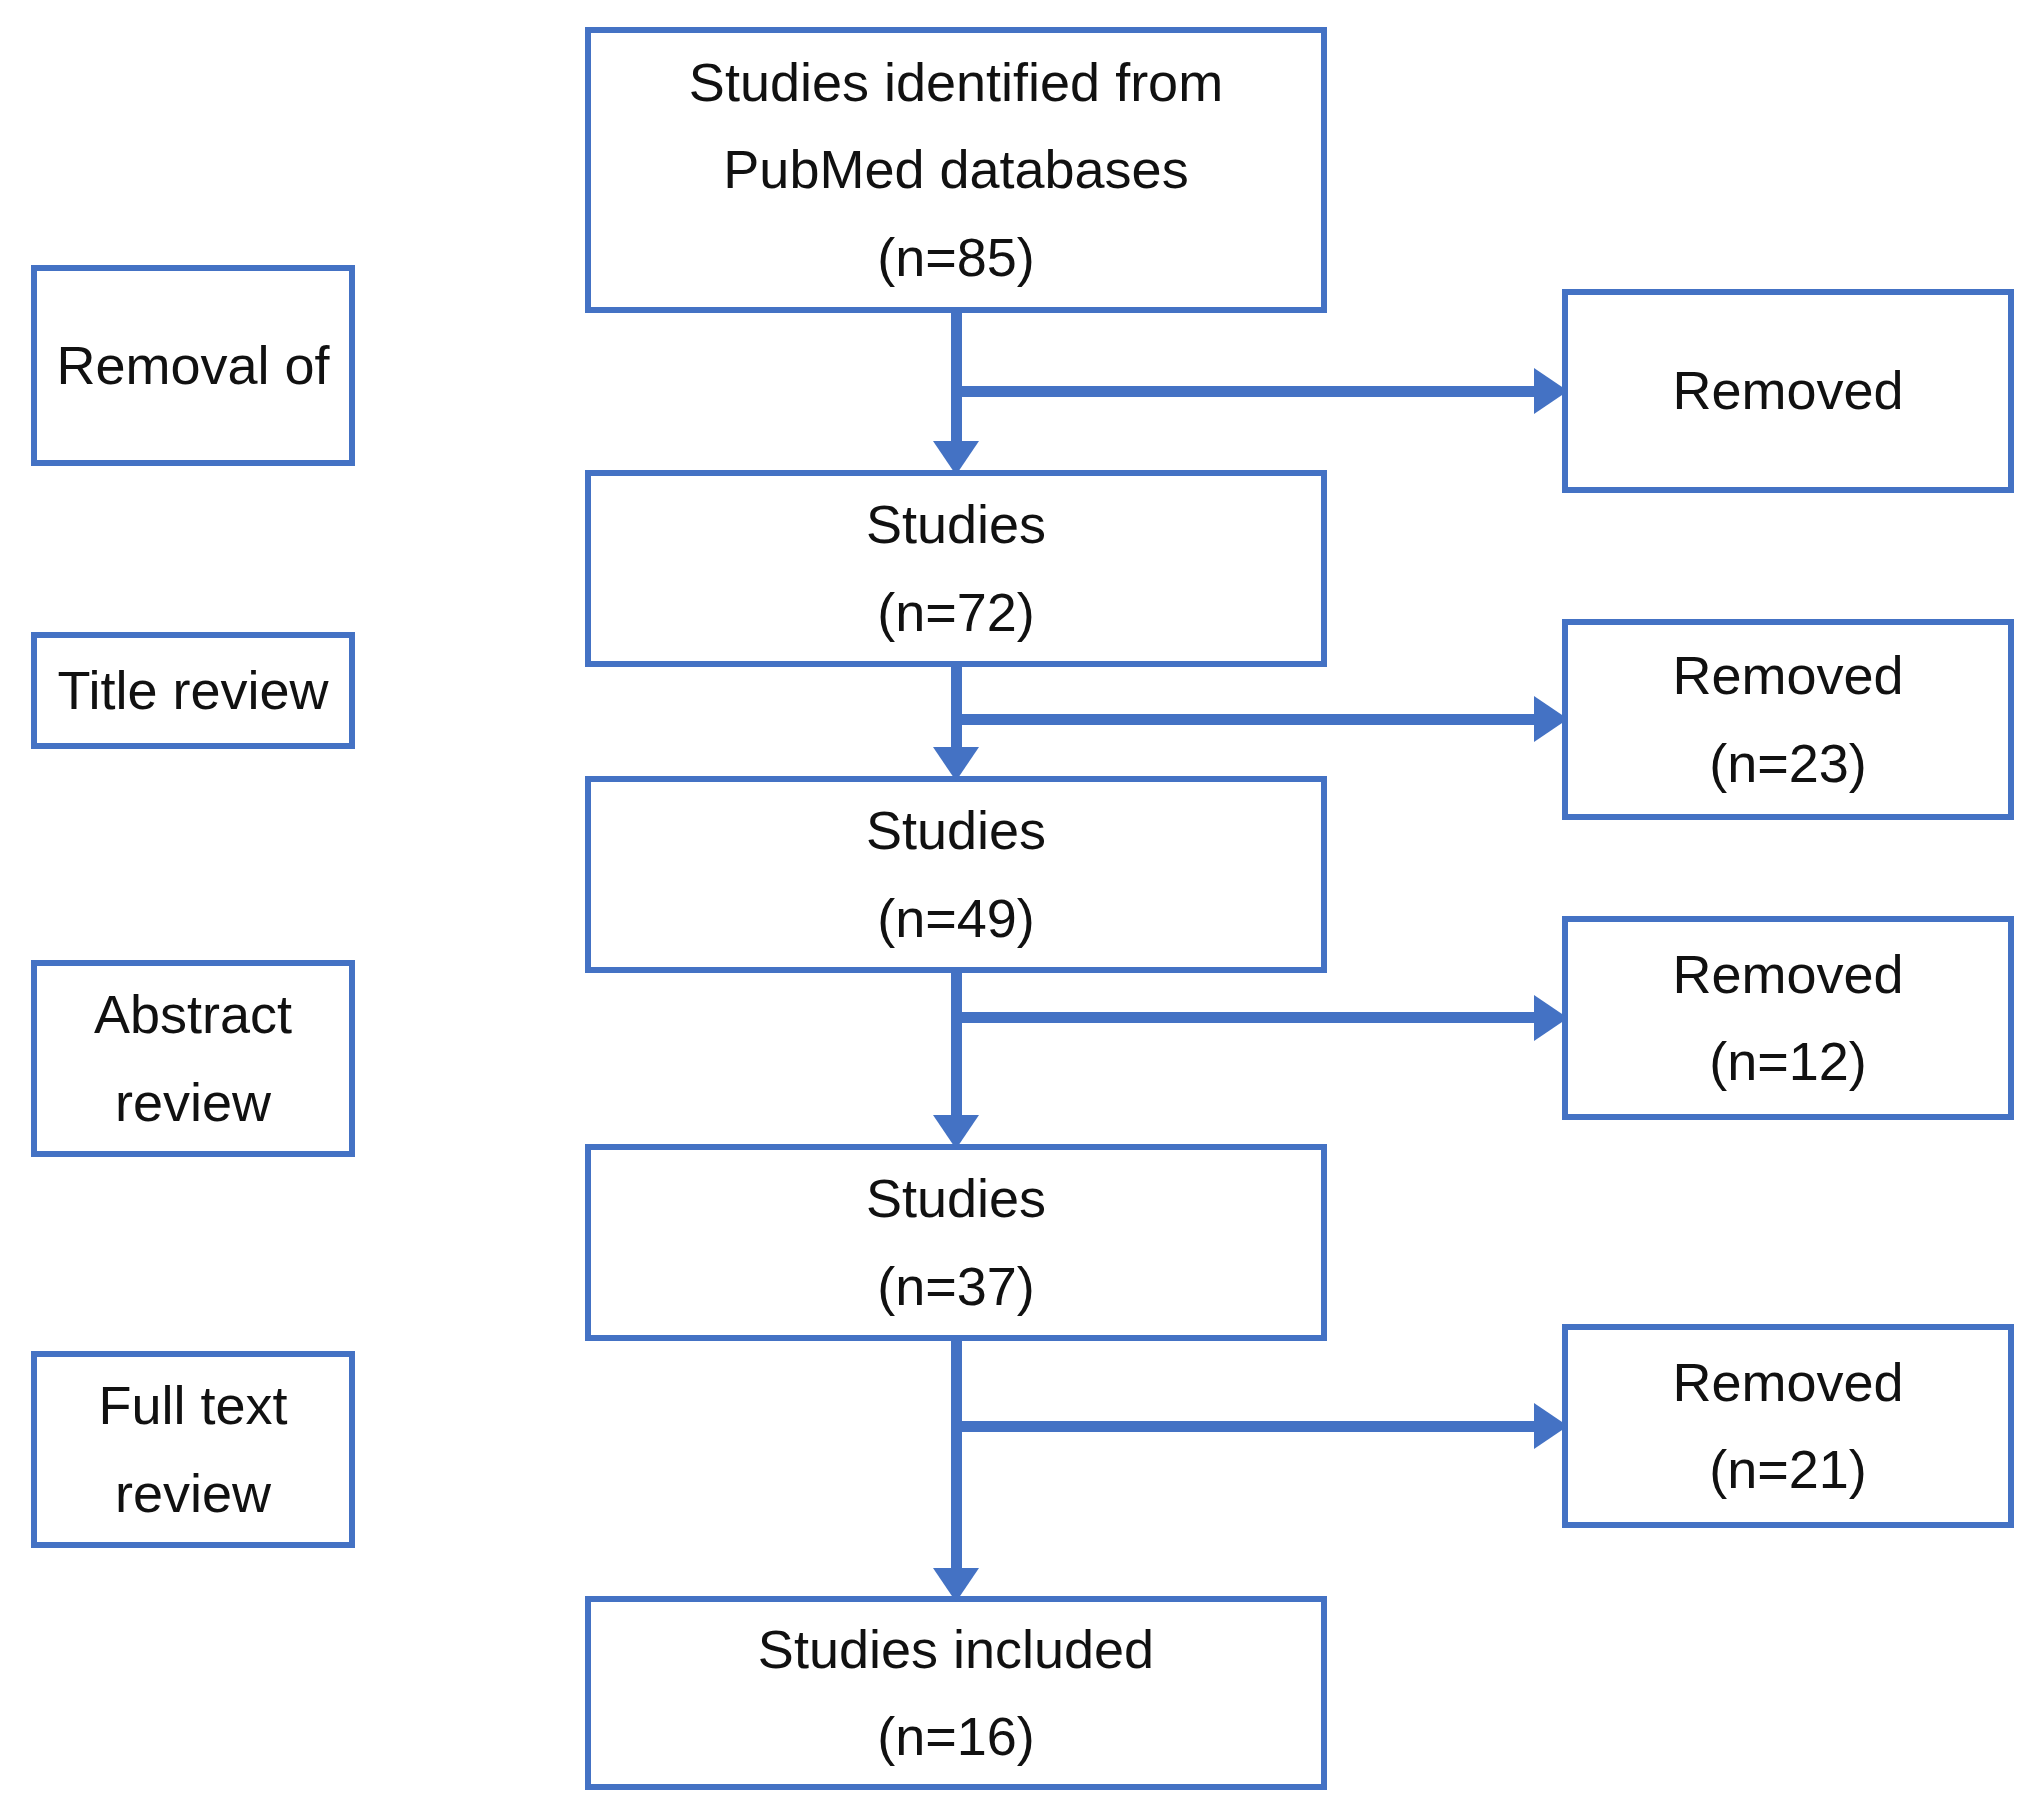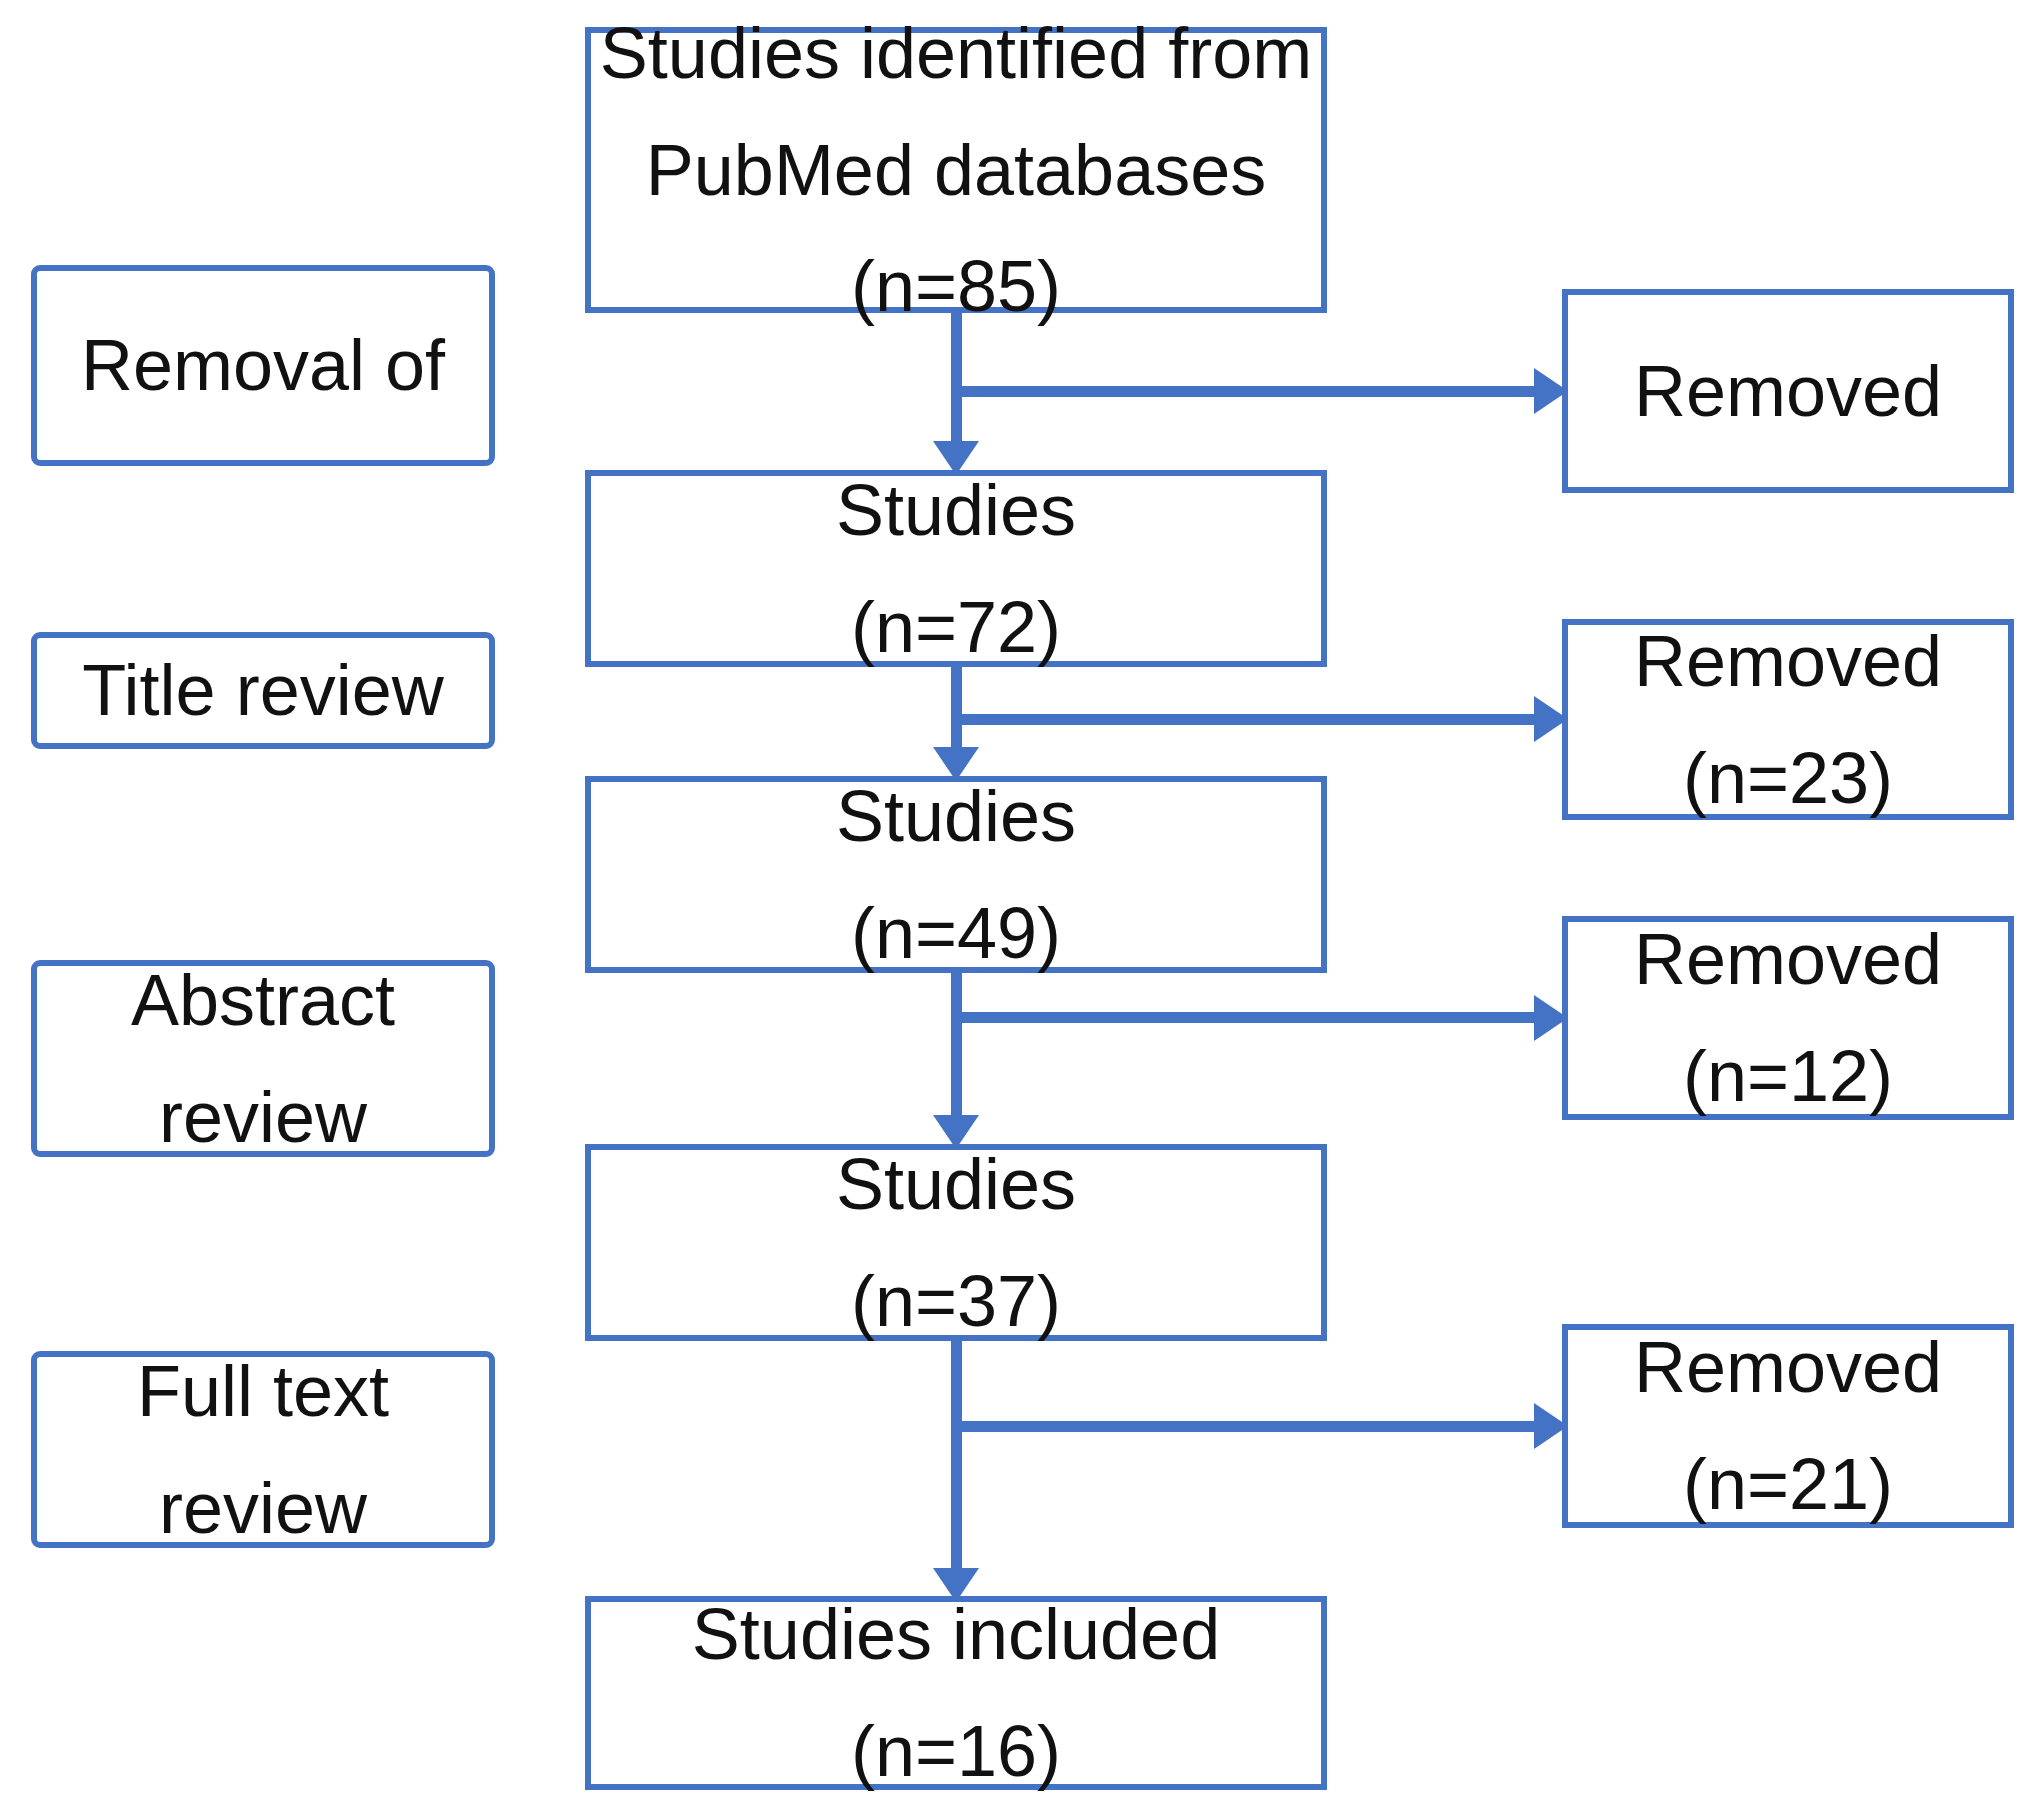--- a/index.html
+++ b/index.html
@@ -17,36 +17,36 @@
 
   .box {
     position: absolute;
     background: #fff;
     border: 6.8px solid var(--accent);
     display: flex;
     flex-direction: column;
     align-items: center;
     justify-content: center;
     text-align: center;
-    font-size: 72px;
+    font-size: 54px;
     line-height: 1.62;
     color: var(--ink);
   }
   .box span { display: block; white-space: nowrap; }
 
   
   .c-col { left: 585px; width: 742px; }
   #c1 { top: 27px;   height: 286px; }
   #c2 { top: 470px;  height: 197px; }
   #c3 { top: 776px; height: 197px; }
   #c4 { top: 1144px; height: 197px; }
   #c5 { top: 1596px; height: 194px; }
 
   
-  .l-col { left: 31px; width: 464px; border-radius: 9px; }
+  .l-col { left: 31px; width: 324px; }
   #l1 { top: 265px;  height: 201px; }
   #l2 { top: 632px;  height: 117px; }
   #l3 { top: 960px; height: 197px; }
   #l4 { top: 1351px; height: 197px; }
 
   
   .r-col { left: 1562px; width: 452px; }
   #r1 { top: 289px;  height: 204px; }
   #r2 { top: 619px;  height: 201px; }
   #r3 { top: 916px; height: 204px; }

